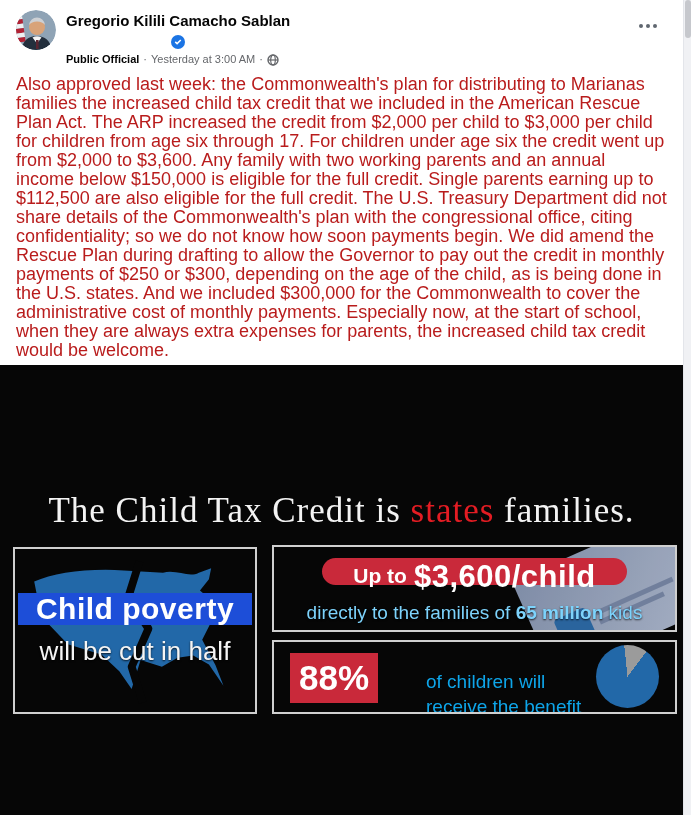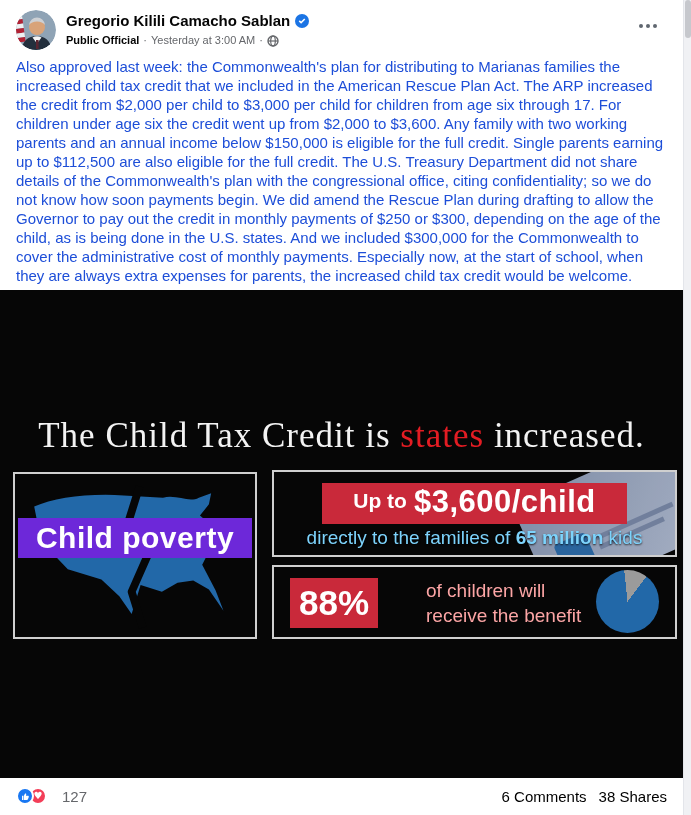--- a/index.html
+++ b/index.html
@@ -5,64 +5,64 @@
   * { margin:0; padding:0; box-sizing:border-box; }
   html,body { width:691px; height:815px; overflow:hidden; background:#fff;
     font-family:"Liberation Sans", sans-serif; }
   .page { position:relative; width:691px; height:815px; background:#fff; }
   .post { position:absolute; left:0; top:0; width:683px; }
 
   
   .header { display:flex; align-items:flex-start; padding:10px 16px 0 16px; position:relative; }
   .avatar { width:40px; height:40px; border-radius:50%; overflow:hidden; flex:0 0 40px; cursor:pointer; }
   .head-text { margin-left:10px; padding-top:1px; }
-  .name-row { display:flex; align-items:center; gap:5px; }
+  .name-row { display:flex; align-items:center; gap:5px;flex-direction:column; }
   .name { font-size:15px; font-weight:bold; color:#050505; line-height:19px; cursor:pointer; }
   .meta-row { display:flex; align-items:center; gap:4px; font-size:11px; color:#65676b; line-height:17px; margin-top:2px; }
   .meta-bold { font-weight:bold; color:#050505; }
   .more-btn { position:absolute; right:22px; top:16px; display:flex; gap:3px; padding:8px 4px; cursor:pointer; border-radius:50%; }
   .more-btn span { width:4px; height:4px; border-radius:50%; background:#606770; }
 
   
-  .post-text { margin:7px 16px 0 16px; font-size:15px; line-height:19px; color:#1d4ed8; }
+  .post-text { margin:7px 16px 0 16px; font-size:18px; line-height:19px; color:#b91c1c; }
 
   
   .photo { position:relative; margin-top:5px; width:683px; height:488px; background:#060606; overflow:hidden; cursor:pointer; }
   .ig-title { position:absolute; top:126px; left:0; width:100%; text-align:center;
     font-family:"Liberation Serif", serif; font-size:35px; color:#f3f3f3; letter-spacing:1px; }
   .ig-title .hl { color:#e31c23; }
   .panel { position:absolute; border:2px solid #cfcfcf; background:transparent; overflow:hidden; }
   .panel-left  { left:13px;  top:182px; width:244px; height:167px; }
   .panel-tr    { left:272px; top:180px; width:405px; height:87px;  }
   .panel-br    { left:272px; top:275px; width:405px; height:74px;  }
 
   .map-svg { position:absolute; left:8px; top:4px; width:224px; height:158px; }
-  .lp-banner { position:absolute; left:3px; right:3px; top:44px; height:40px; background:#6d28d9;
+  .lp-banner { position:absolute; left:3px; right:3px; top:44px; height:32px; background:#1d4ed8;
     display:flex; align-items:center; justify-content:center; }
   .lp-banner span { color:#fff; font-size:30px; font-weight:800; letter-spacing:.5px; }
   .lp-sub { position:absolute; left:0; right:0; top:87px; text-align:center; color:#f5f5f5; font-size:26px;
     text-shadow:0 1px 2px rgba(0,0,0,.8); }
 
   .check-graphic { position:absolute; left:252px; top:-4px; width:170px; height:105px;
     background:linear-gradient(135deg,#8c9bb8,#b7c2d8); transform:rotate(-24deg); opacity:.9; }
   .check-logo { position:absolute; left:22px; top:52px; width:34px; height:30px; background:#2f6fae; border-radius:4px; }
   .check-line { position:absolute; left:64px; top:60px; width:84px; height:5px; background:#7d8dad; }
   .check-line2 { position:absolute; left:64px; top:70px; width:70px; height:5px; background:#7d8dad; }
-  .tr-banner { position:absolute; left:48px; top:11px; width:305px; height:41px; background:#c9293a;
-    display:flex; align-items:baseline; justify-content:center; gap:7px; }
+  .tr-banner { position:absolute; left:48px; top:11px; width:305px; height:27px; background:#c9293a;
+    display:flex; align-items:baseline; justify-content:center; gap:7px;border-radius:14px; }
   .tr-upto { color:#fff; font-size:21px; font-weight:bold; position:relative; top:-3px; }
   .tr-amt  { color:#fff; font-size:31px; font-weight:800; letter-spacing:.5px; position:relative; top:1px; }
   .tr-line { position:absolute; left:0; right:0; top:55px; text-align:center; color:#7dd3fc; font-size:19px;
     text-shadow:0 1px 2px rgba(0,0,0,.8); }
   .tr-line b { font-weight:800; }
 
   .br-stat { position:absolute; left:16px; top:11px; width:88px; height:50px; background:#c9293a;
     display:flex; align-items:center; justify-content:center; }
   .br-stat span { color:#fff; font-size:35px; font-weight:800; }
-  .br-text { position:absolute; left:152px; top:11px; color:#fca5a5; font-size:19px; line-height:25px; }
+  .br-text { position:absolute; left:152px; top:27px; color:#0ea5e9; font-size:19px; line-height:25px; }
   .pie { position:absolute; left:322px; top:3px; width:63px; height:63px; border-radius:50%; }
 
   
   .footer { display:flex; align-items:center; justify-content:space-between; padding:9px 16px 0 16px; }
   .reactions { display:flex; align-items:center; }
   .rx-icon { width:18px; height:18px; border-radius:50%; border:2px solid #fff; display:flex;
     align-items:center; justify-content:center; cursor:pointer; }
   .rx-like { background:#1877f2; z-index:2; }
   .rx-love { background:#f33e58; margin-left:-5px; z-index:1; }
   .rx-love span { color:#fff; font-size:10px; line-height:10px; font-family:"DejaVu Sans", sans-serif; }
@@ -130,33 +130,34 @@
       <div class="more-btn">
         <span></span>
         <span></span>
         <span></span>
       </div>
     </div>
 
     <p class="post-text">Also approved last week: the Commonwealth's plan for distributing to Marianas families the increased child tax credit that we included in the American Rescue Plan Act. The ARP increased the credit from $2,000 per child to $3,000 per child for children from age six through 17. For children under age six the credit went up from $2,000 to $3,600. Any family with two working parents and an annual income below $150,000 is eligible for the full credit. Single parents earning up to $112,500 are also eligible for the full credit. The U.S. Treasury Department did not share details of the Commonwealth's plan with the congressional office, citing confidentiality; so we do not know how soon payments begin. We did amend the Rescue Plan during drafting to allow the Governor to pay out the credit in monthly payments of $250 or $300, depending on the age of the child, as is being done in the U.S. states. And we included $300,000 for the Commonwealth to cover the administrative cost of monthly payments. Especially now, at the start of school, when they are always extra expenses for parents, the increased child tax credit would be welcome.</p>
 
     <div class="photo">
-      <div class="ig-title"><span>The Child Tax Credit is </span><span class="hl">states</span><span> increased.</span></div>
+      <div class="ig-title"><span>The Child Tax Credit is </span><span class="hl">states</span><span> families.</span></div>
 
       <div class="panel panel-left">
         <svg class="map-svg" viewBox="0 0 200 130">
           <path fill="#2268a8" d="M10,20 C 28,12 58,8 90,10 L 125,12 C 138,9 148,17 157,12
             L 168,8 L 166,18 L 158,28 L 172,40 L 167,58 L 160,72
             L 172,95 L 179,113 L 166,94 L 152,86 L 138,88 L 124,96 L 105,90
             L 97,116 L 86,100 L 70,85 L 40,76 L 20,55 L 8,45 L 12,30 Z"></path>
           <path fill="none" stroke="#060606" stroke-width="7" stroke-linejoin="round" d="M104,2 L 94,34 L 112,62 L 97,96 L 107,128"></path>
         </svg>
         <div class="lp-banner">
           <span>Child poverty</span>
         </div>
+        <div class="lp-sub">will be cut in half</div>
       </div>
 
       <div class="panel panel-tr">
         <div class="check-graphic">
           <div class="check-logo"></div>
           <div class="check-line"></div>
           <div class="check-line2"></div>
         </div>
         <div class="tr-banner">
           <span class="tr-upto">Up to</span>

